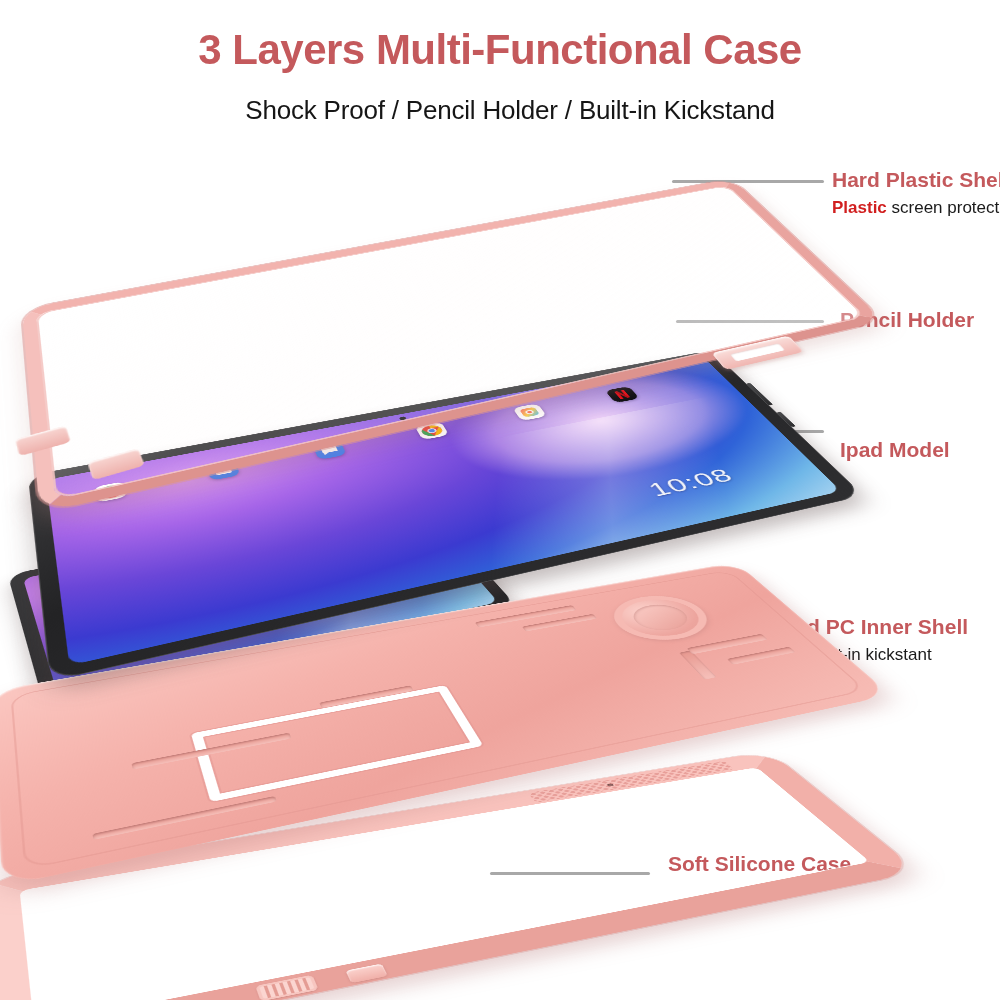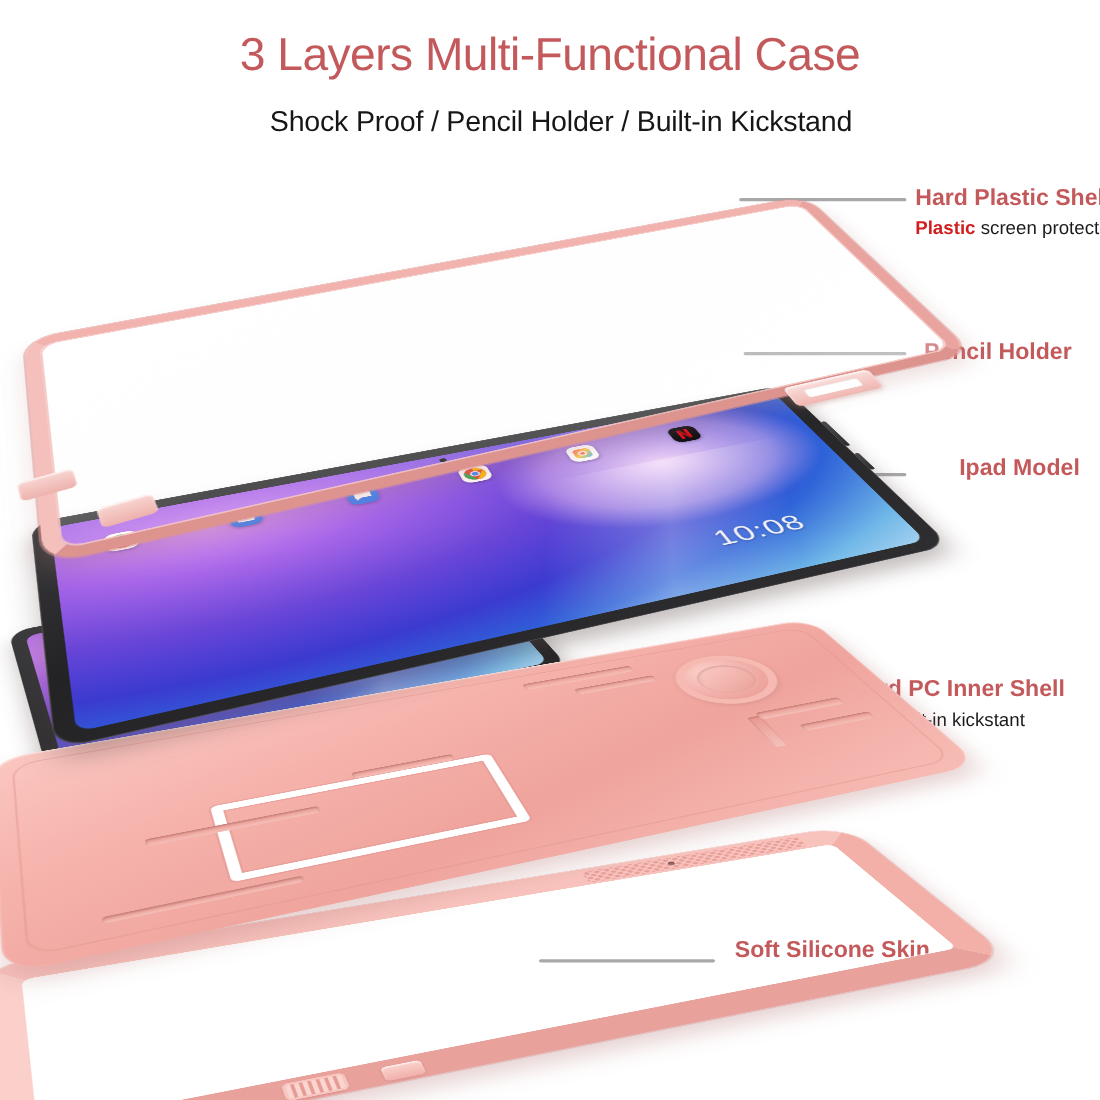--- a/index.html
+++ b/index.html
@@ -21,21 +21,21 @@
   }
 
   
   .title {
     position: absolute;
     top: 26px;
     left: 0;
     width: 1000px;
     text-align: center;
     font-size: 42px;
-    font-weight: normal;
+    font-weight: bold;
     color: #c4595c;
     letter-spacing: -0.5px;
     white-space: nowrap;
   }
   .subtitle {
     position: absolute;
     top: 95px;
     left: 0;
     width: 1000px;
     text-align: center;
@@ -547,29 +547,29 @@
       <div class="head">Hard Plastic Shell</div>
       <div class="sub"><span class="em">Plastic</span><span> screen protector</span></div>
     </div>
 
     <div class="leader" style="left:676px; top:320px; width:148px;"></div>
     <div class="callout" style="left:840px; top:308px;">
       <div class="head">Pencil Holder</div>
     </div>
 
     <div class="leader" style="left:678px; top:430px; width:146px;"></div>
-    <div class="callout" style="left:840px; top:414px;margin-left:32px;">
+    <div class="callout" style="left:840px; top:438px;">
       <div class="head">Ipad Model</div>
     </div>
 
     <div class="leader" style="left:598px; top:640px; width:160px;"></div>
     <div class="callout" style="left:772px; top:615px;">
       <div class="head">Hard PC Inner Shell</div>
       <div class="sub"><span>With built-in kickstant</span></div>
     </div>
 
     <div class="leader" style="left:490px; top:872px; width:160px;"></div>
     <div class="callout" style="left:668px; top:852px;">
-      <div class="head">Soft Silicone Skin</div>
+      <div class="head">Soft Silicone Case</div>
     </div>
 
   </div>
 </div>
 
 </body></html>

